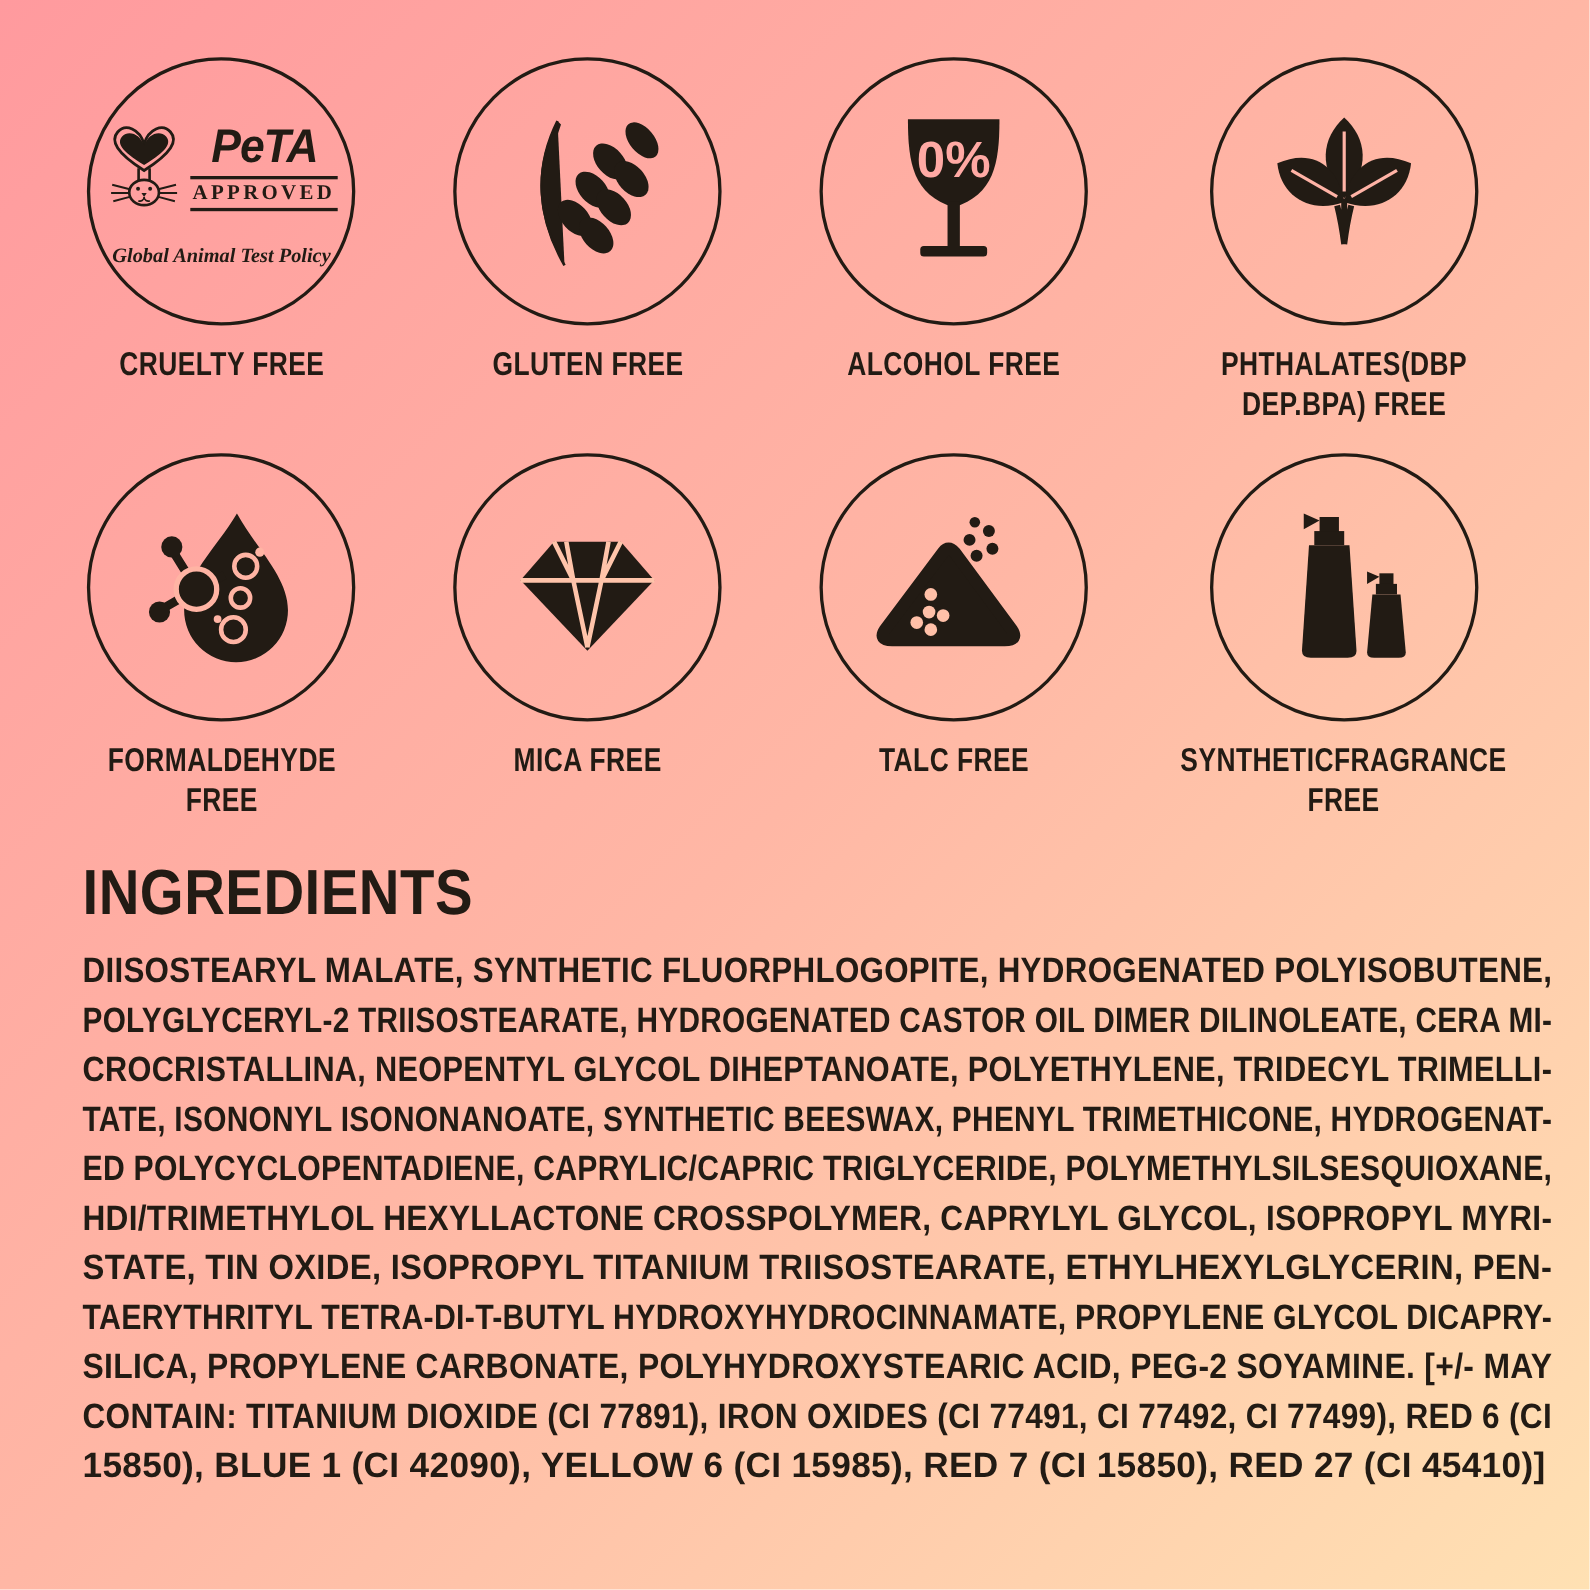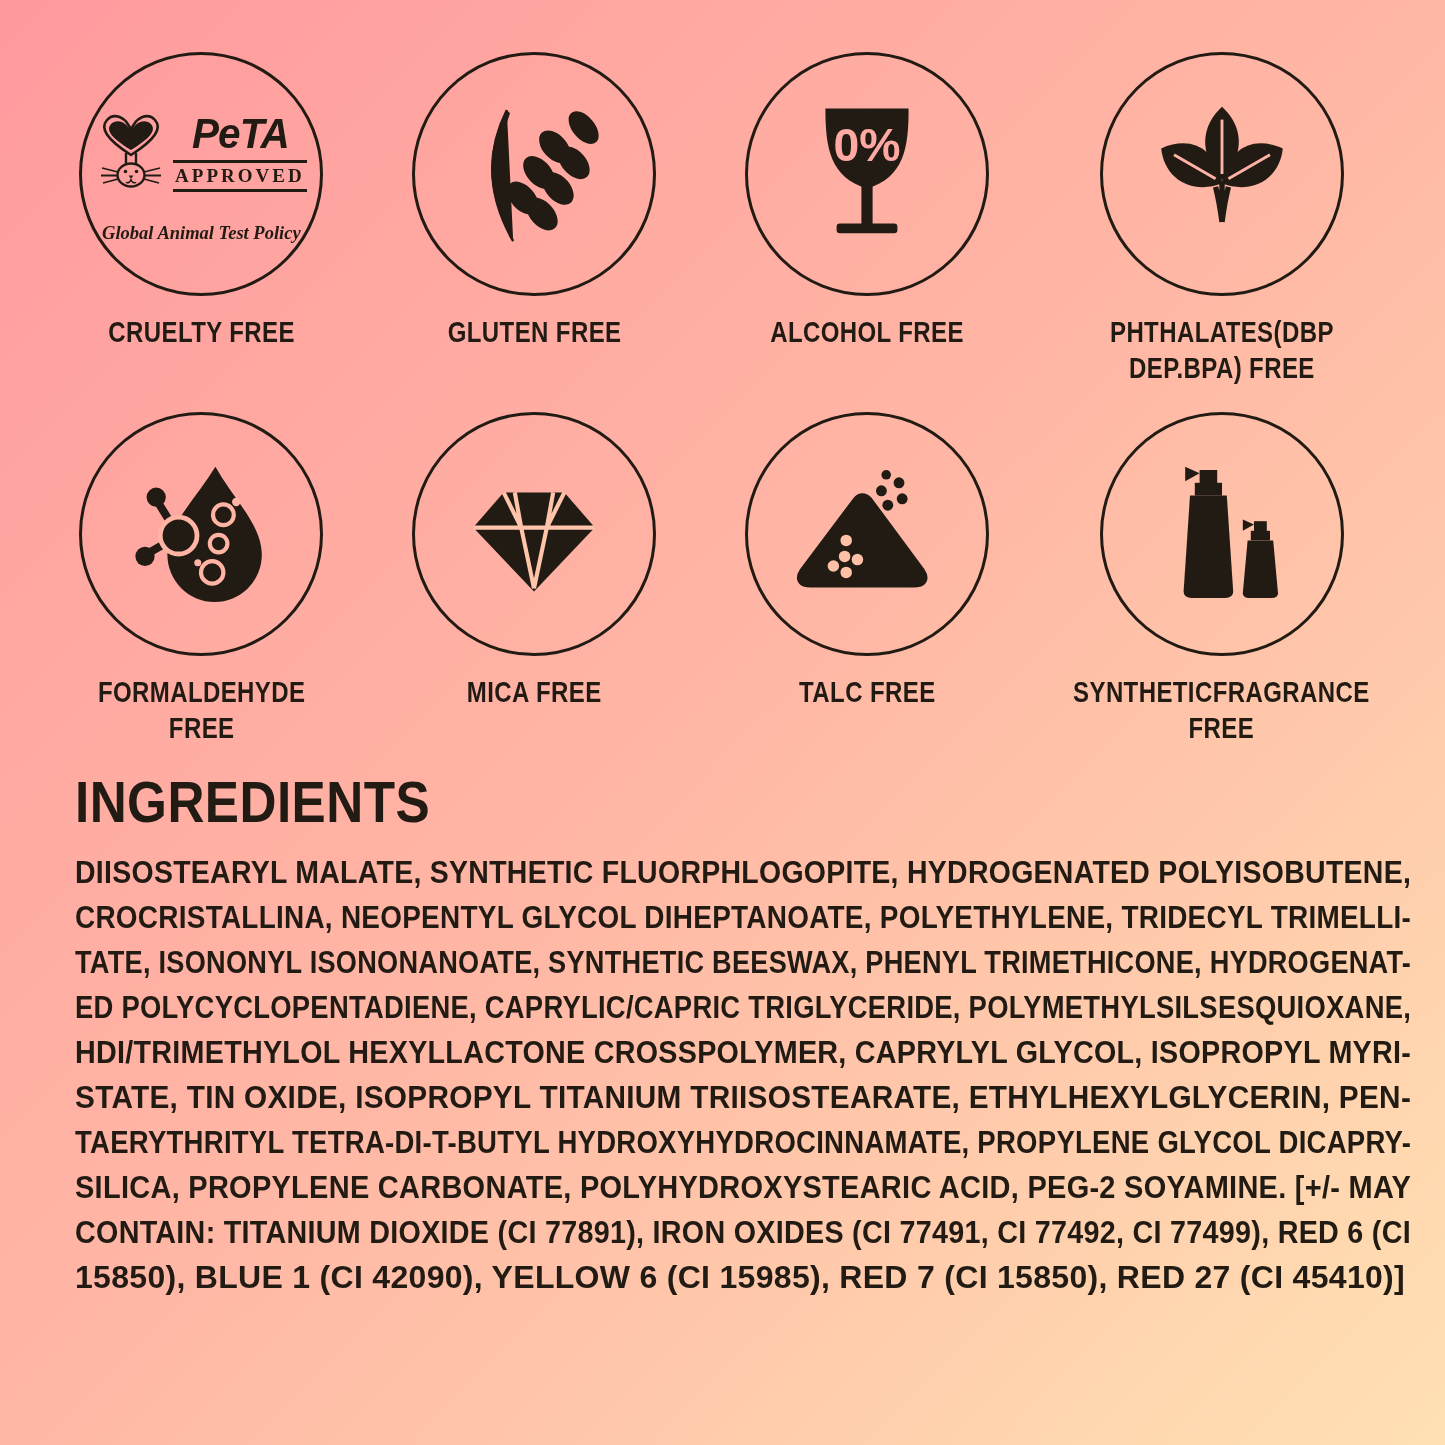--- a/index.html
+++ b/index.html
@@ -75,21 +75,21 @@
   .hole-wine{fill:#ffa9a4;}
   .vein{stroke:#ffb3a6;fill:none;}
   .hole-form{stroke:#ffb4a4;fill:none;}
   .dot-form{fill:#ffb4a4;}
   .dot-talc{fill:#ffc0a8;}
   .facet{stroke:#ffc4aa;fill:none;}
 
   
   .ingredients{padding:0 75px;}
   .ing-heading{
-    margin-top:24px;
+    margin-top:34px;
     font-size:58px;
     font-weight:800;
     line-height:1.1;
     letter-spacing:.5px;
     white-space:nowrap;
   }
   .ing-heading>span,.ing-line>span{
     display:inline-block;
     white-space:nowrap;
     transform-origin:left center;
@@ -254,20 +254,21 @@
       <div class="badge-label">SYNTHETICFRAGRANCE
 FREE</div>
     </div>
 
   </div>
 
   <div class="ingredients">
     <h1 class="ing-heading"><span style="transform: scaleX(0.883359);">INGREDIENTS</span></h1>
     <div class="ing-lines">
       <div class="ing-line"><span style="transform: scaleX(0.890082);">DIISOSTEARYL MALATE, SYNTHETIC FLUORPHLOGOPITE, HYDROGENATED POLYISOBUTENE,</span></div>
+      <div class="ing-line"><span style="transform: scaleX(0.845801);">POLYGLYCERYL-2 TRIISOSTEARATE, HYDROGENATED CASTOR OIL DIMER DILINOLEATE, CERA MI-</span></div>
       <div class="ing-line"><span style="transform: scaleX(0.872835);">CROCRISTALLINA, NEOPENTYL GLYCOL DIHEPTANOATE, POLYETHYLENE, TRIDECYL TRIMELLI-</span></div>
       <div class="ing-line"><span style="transform: scaleX(0.848685);">TATE, ISONONYL ISONONANOATE, SYNTHETIC BEESWAX, PHENYL TRIMETHICONE, HYDROGENAT-</span></div>
       <div class="ing-line"><span style="transform: scaleX(0.856526);">ED POLYCYCLOPENTADIENE, CAPRYLIC/CAPRIC TRIGLYCERIDE, POLYMETHYLSILSESQUIOXANE,</span></div>
       <div class="ing-line"><span style="transform: scaleX(0.897106);">HDI/TRIMETHYLOL HEXYLLACTONE CROSSPOLYMER, CAPRYLYL GLYCOL, ISOPROPYL MYRI-</span></div>
       <div class="ing-line"><span style="transform: scaleX(0.930441);">STATE, TIN OXIDE, ISOPROPYL TITANIUM TRIISOSTEARATE, ETHYLHEXYLGLYCERIN, PEN-</span></div>
       <div class="ing-line"><span style="transform: scaleX(0.860367);">TAERYTHRITYL TETRA-DI-T-BUTYL HYDROXYHYDROCINNAMATE, PROPYLENE GLYCOL DICAPRY-</span></div>
       <div class="ing-line"><span style="transform: scaleX(0.905713);">SILICA, PROPYLENE CARBONATE, POLYHYDROXYSTEARIC ACID, PEG-2 SOYAMINE. [+/- MAY</span></div>
       <div class="ing-line"><span style="transform: scaleX(0.897932);">CONTAIN: TITANIUM DIOXIDE (CI 77891), IRON OXIDES (CI 77491, CI 77492, CI 77499), RED 6 (CI</span></div>
       <div class="ing-line"><span style="transform: scaleX(1);">15850), BLUE 1 (CI 42090), YELLOW 6 (CI 15985), RED 7 (CI 15850), RED 27 (CI 45410)]</span></div>
     </div>

